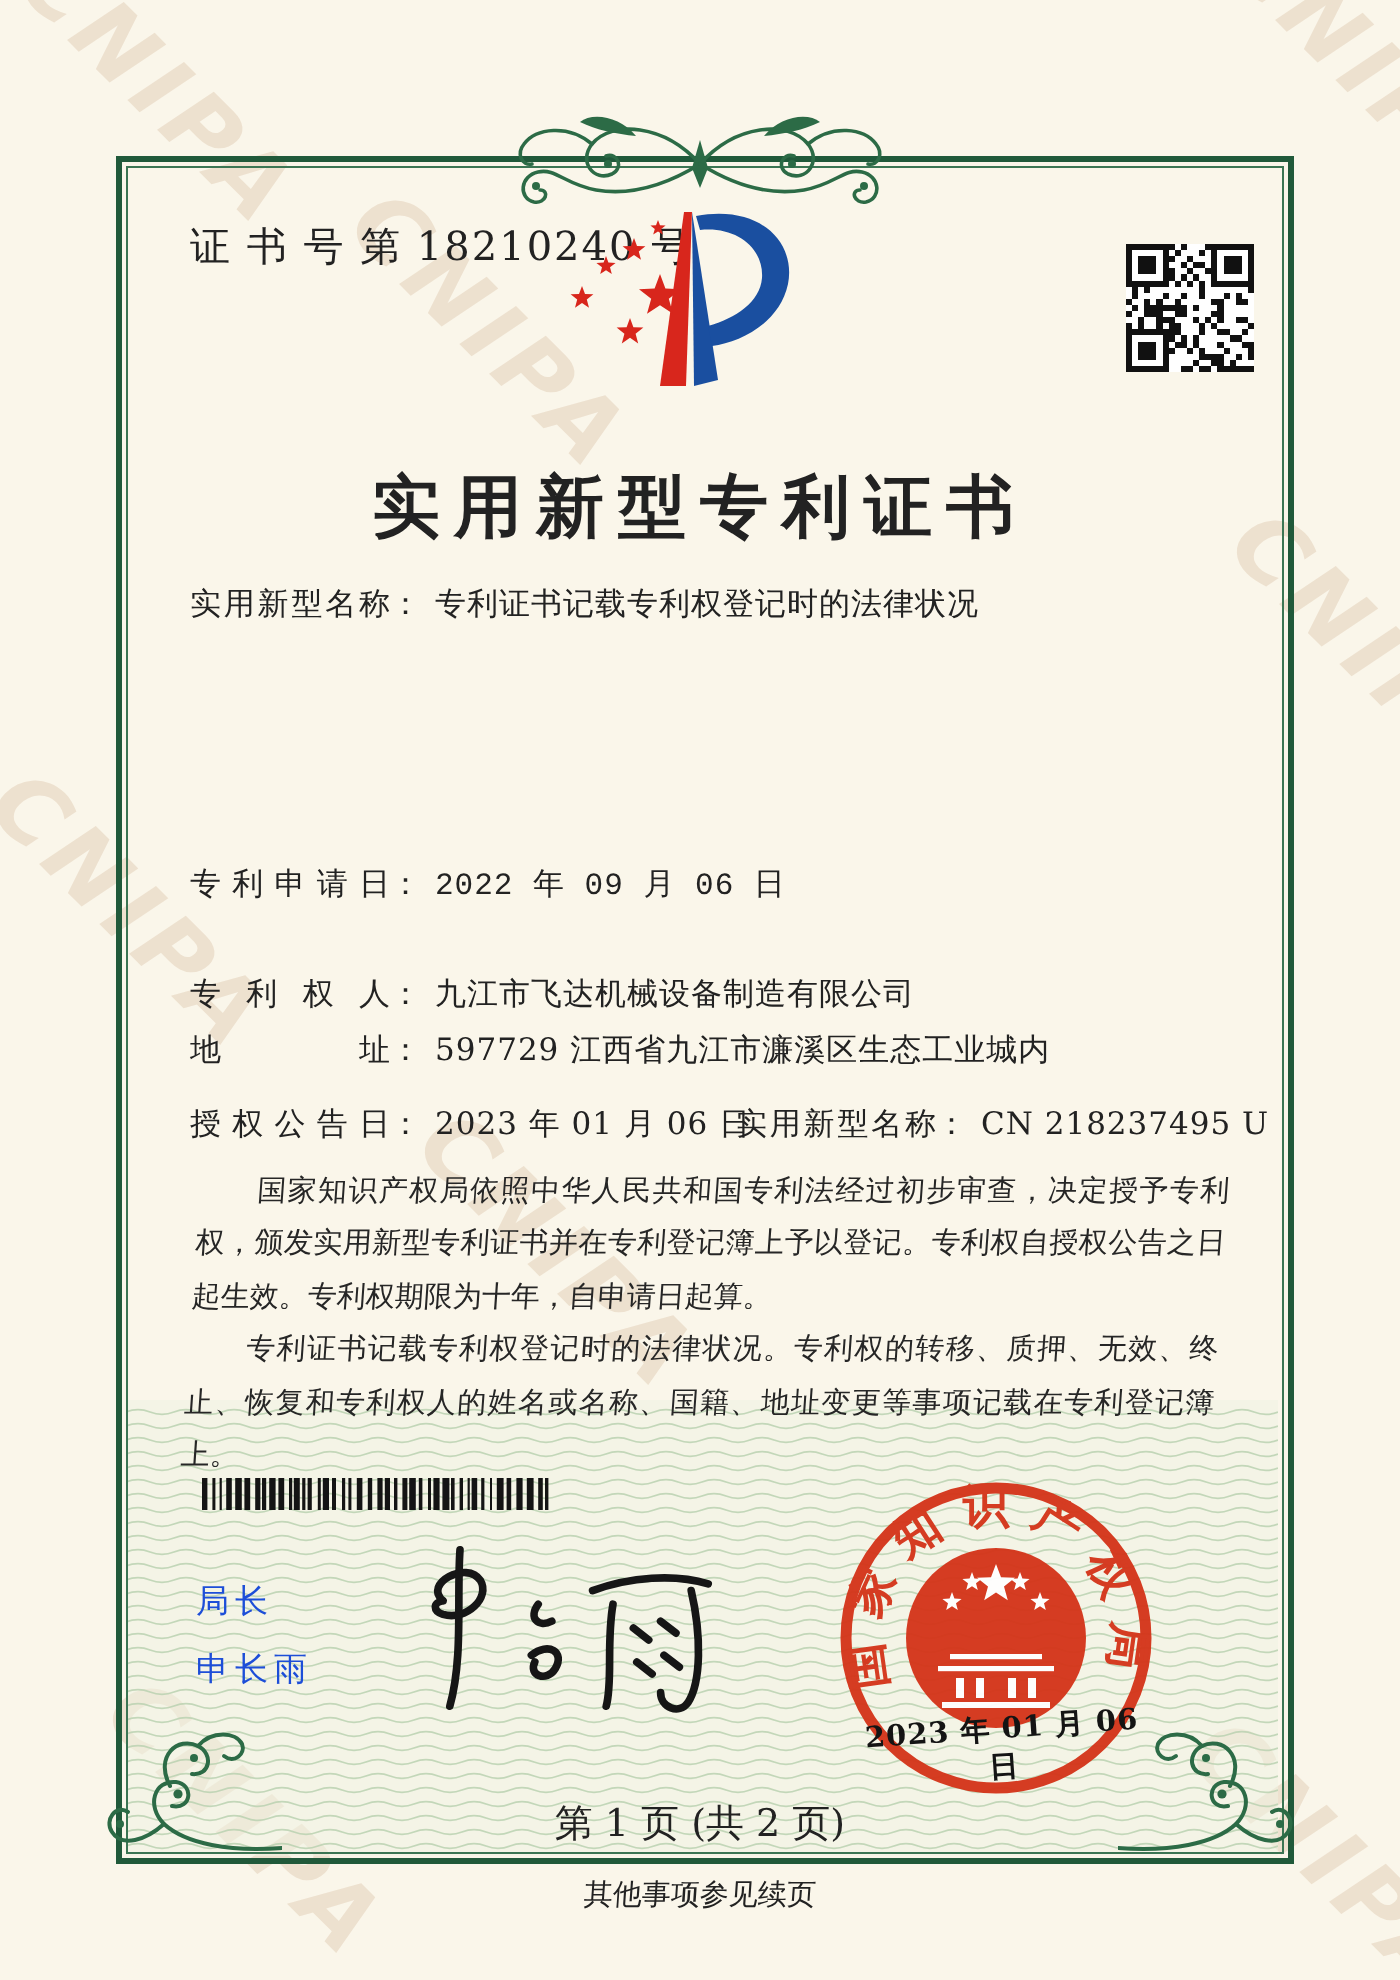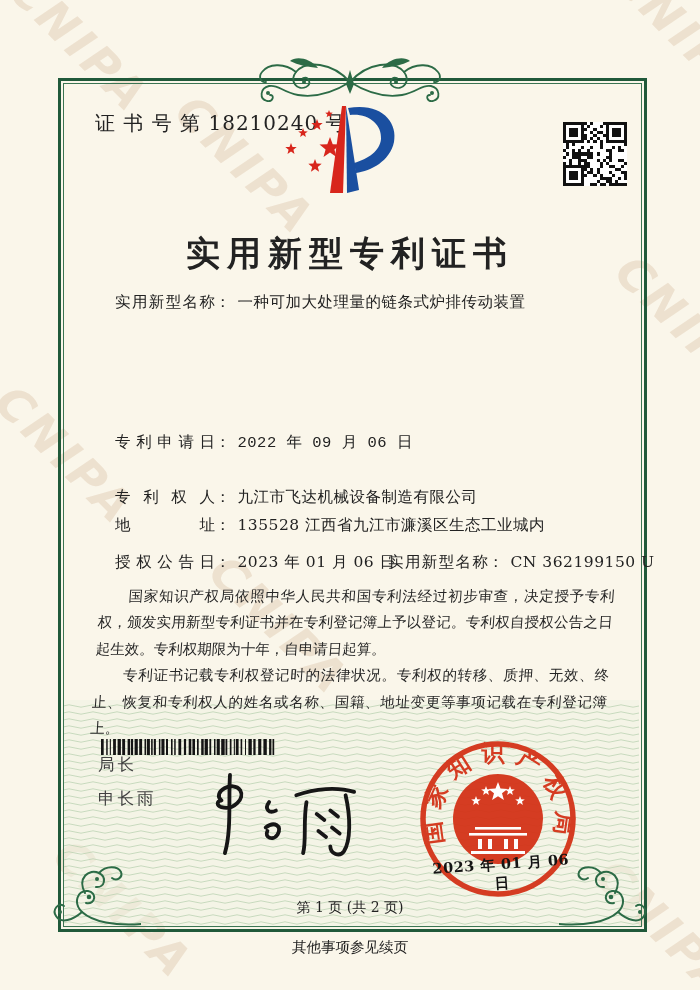--- a/index.html
+++ b/index.html
@@ -34,46 +34,46 @@
   .corner-r{left:559px;transform:scaleX(-1);}
   
   .certno{position:absolute;left:95px;top:110px;z-index:5;font-size:20px;letter-spacing:1px;}
   .logo{position:absolute;left:285px;top:102px;z-index:5;}
   .qr{position:absolute;left:563px;top:122px;z-index:5;}
   .title{
     position:absolute;left:0;right:0;top:206px;text-align:center;z-index:5;
     font-size:34px;font-weight:700;letter-spacing:7px;margin-top:25px;
   }
   .row{position:absolute;left:95px;z-index:5;font-size:15.5px;white-space:nowrap;}
-  .lab{display:inline-block;width:100px;text-align:justify;text-align-last:justify;margin-left:20px;}
+  .lab{display:inline-block;width:100px;text-align:justify;text-align-last:justify;}
   .colon{margin-right:7px;}
   .val{letter-spacing:.5px;}
   .r-name{top:292px;} .r-inv{top:346px;} .r-pat{top:389px;}
   .r-fil{top:432px;font-family:Liberation Mono, monospace;} .r-own{top:487px;} .r-addr{top:515px;}
   .r-gd{top:552px;} .r-gn{top:552px;left:368px;}
   .paras{
     position:absolute;left:95px;top:583px;width:515px;z-index:5;
     font-size:14.5px;line-height:1.82;text-align:justify;
     transform:skewX(-4deg);color:#262626;
   }
   .paras p{margin:0;text-indent:2em;}
   .barcode{position:absolute;left:100px;top:739px;z-index:5;}
   .signer{
-    position:absolute;left:98px;top:748px;z-index:5;
+    position:absolute;left:98px;top:784px;z-index:5;
     font-family:"DejaVu Sans","Liberation Sans",sans-serif;
-    font-size:16.5px;letter-spacing:3px;line-height:2.05;color:#404040;
+    font-size:16.5px;letter-spacing:3px;line-height:2.05;color:#1d4ed8;
   }
   .signature{position:absolute;left:196px;top:768px;z-index:6;}
   .seal{position:absolute;left:412px;top:733px;z-index:6;opacity:.95;}
   .sealdate{
     position:absolute;left:424px;top:855px;width:155px;z-index:8;
     text-align:center;font-size:14.5px;font-weight:bold;color:#141414;
     letter-spacing:.5px;transform:rotate(-4deg);
   }
-  .pageinfo{position:absolute;left:0;right:0;top:899px;text-align:center;z-index:5;font-size:14px;}
+  .pageinfo{position:absolute;left:0;right:0;top:899px;text-align:center;z-index:5;font-size:19px;}
   .footnote{position:absolute;left:0;right:0;top:938px;text-align:center;z-index:5;font-size:14.5px;transform:skewX(-4deg);}
   .orn{stroke:#2c6b46;fill:none;stroke-width:1.8;stroke-linecap:round;}
   .ornf{fill:#2c6b46;stroke:none;}
 </style>
 </head>
 <body>
 
 <div class="page">
 
   <span class="wm" style="left:-8px;top:16px">CNIPA</span>
@@ -386,36 +386,36 @@
       <rect x="16" y="20" width="1" height="1" fill="#111"></rect>
       <rect x="17" y="20" width="1" height="1" fill="#111"></rect>
       <rect x="18" y="20" width="1" height="1" fill="#111"></rect>
       <rect x="19" y="20" width="1" height="1" fill="#111"></rect>
       <rect x="20" y="20" width="1" height="1" fill="#111"></rect>
     </svg>
 
   <div class="title">实用新型专利证书</div>
 
   <div class="row r-name">
-    <span class="lab">实用新型名称</span><span class="colon">：</span><span class="val">一种可加大处理量的链条式炉排传动装置</span>
+    <span class="lab">实用新型名称</span><span class="colon">：</span><span class="val">专利证书记载专利权登记时的法律状况</span>
   </div>
   <div class="row r-fil">
     <span class="lab">专利申请日</span><span class="colon">：</span><span class="val">2022 年 09 月 06 日</span>
   </div>
   <div class="row r-own">
     <span class="lab">专利权人</span><span class="colon">：</span><span class="val">九江市飞达机械设备制造有限公司</span>
   </div>
   <div class="row r-addr">
-    <span class="lab">地址</span><span class="colon">：</span><span class="val">135528 江西省九江市濂溪区生态工业城内</span>
+    <span class="lab">地址</span><span class="colon">：</span><span class="val">597729 江西省九江市濂溪区生态工业城内</span>
   </div>
   <div class="row r-gd">
     <span class="lab">授权公告日</span><span class="colon">：</span><span class="val">2023 年 01 月 06 日</span>
   </div>
   <div class="row r-gn">
-    <span class="lab">实用新型名称</span><span class="colon">：</span><span class="val">CN 362199150 U</span>
+    <span class="lab">实用新型名称</span><span class="colon">：</span><span class="val">CN 218237495 U</span>
   </div>
 
   <div class="paras">
     <p>国家知识产权局依照中华人民共和国专利法经过初步审查，决定授予专利权，颁发实用新型专利证书并在专利登记簿上予以登记。专利权自授权公告之日起生效。专利权期限为十年，自申请日起算。</p>
     <p>专利证书记载专利权登记时的法律状况。专利权的转移、质押、无效、终止、恢复和专利权人的姓名或名称、国籍、地址变更等事项记载在专利登记簿上。</p>
   </div>
 
   <svg class="barcode" id="barcode-svg" width="180" height="16">
       <rect x="1.0" y="0" width="2.7" height="16" fill="#141414"></rect>
       <rect x="6.2" y="0" width="1.5" height="16" fill="#141414"></rect>

